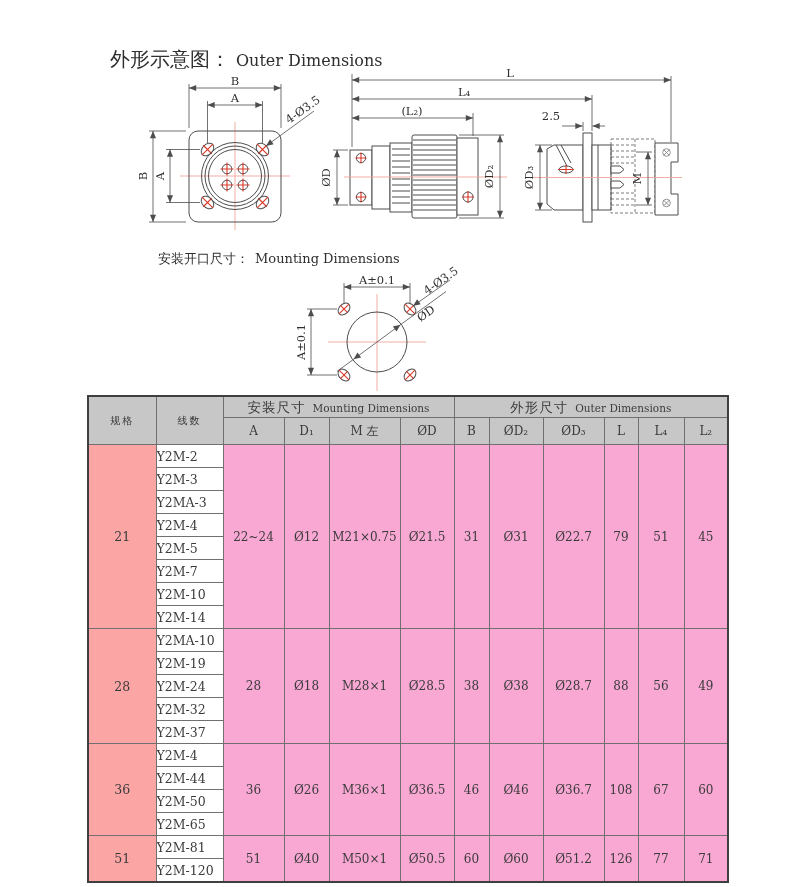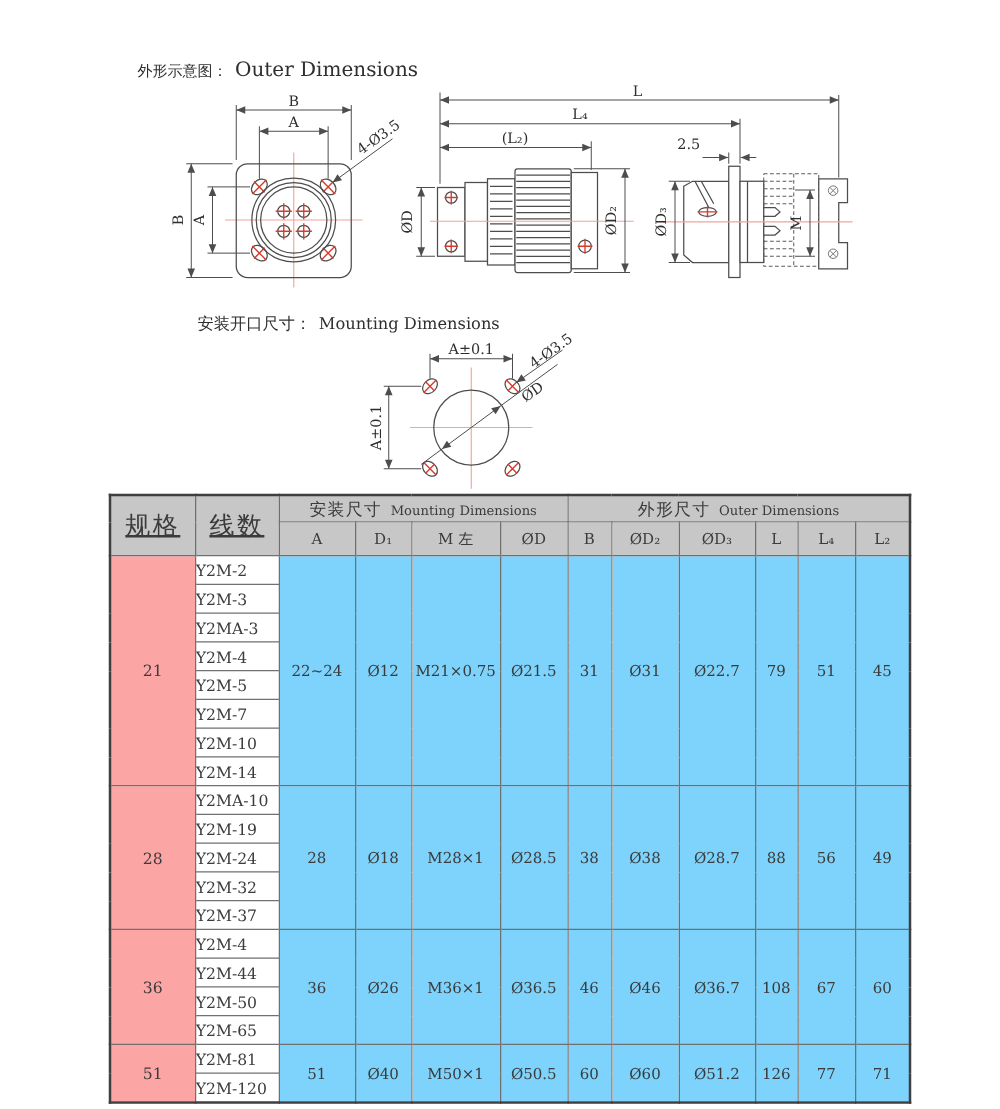--- a/index.html
+++ b/index.html
@@ -10,21 +10,21 @@
   .abs{position:absolute;}
 
   
   .title-row{display:flex;align-items:baseline;gap:14px;white-space:nowrap;}
   .t-cn{font-size:21px;font-weight:bold;color:#3ab54a;letter-spacing:0.5px;}
   .t-en{font-size:17.5px;font-weight:bold;color:#141414;}
 
   
   .h-row{display:flex;align-items:baseline;gap:6px;white-space:nowrap;
          font-family:"DejaVu Serif","Liberation Serif",serif;color:#2f2f2f;}
-  .h-cn{font-size:12px;}
+  .h-cn{font-size:20px;}
   .h-en{font-size:16px;}
   .m-cn{font-size:13px;}
   .m-en{font-size:13px;}
 
   
   svg .dln{stroke:#4d4d4d;stroke-width:1;fill:none;}
   svg .dlnf{stroke:#4d4d4d;stroke-width:1;fill:#ffffff;}
   svg .dim{stroke:#4d4d4d;stroke-width:0.8;fill:none;}
   svg .dashed{stroke:#5a5a5a;stroke-width:0.8;fill:none;stroke-dasharray:3 2;}
   svg .red{stroke:#d93a2b;stroke-width:1.1;fill:none;}
@@ -34,27 +34,27 @@
 
   
   #spec-table{
     position:absolute;left:87px;top:395px;width:640px;
     border-collapse:collapse;table-layout:fixed;
     font-family:"DejaVu Serif","Liberation Serif",serif;color:#3b3b3b;
     border:2px solid #3f3f3f;
   }
   #spec-table th,#spec-table td{border:1px solid #707070;padding:0;overflow:hidden;}
   #spec-table thead th{background:#c7c7c7;font-weight:normal;}
-  th.hbig{font-size:20px;letter-spacing:2px;height:27px;text-decoration:underline;}
+  th.hbig{font-size:10px;letter-spacing:2px;height:27px;}
   .grp-cn{font-size:13.5px;letter-spacing:1px;}
   .grp-en{font-size:10.5px;margin-left:7px;letter-spacing:0px;}
   tr.sub th{font-size:12px;height:26px;}
   td.spec{background:#fca5a5;text-align:center;font-size:12.5px;}
   td.model{background:#ffffff;font-size:12.5px;padding-left:7px;height:22px;}
-  td.val{background:#7dd3fc;text-align:center;font-size:12px;}
+  td.val{background:#f9a8d4;text-align:center;font-size:12px;}
   tr.gs td{border-top:1.5px solid #4a4a4a;margin-top:29px;}
 </style>
 </head>
 <body>
 
 <div class="abs title-row" style="left:62px;top:8px;">
 </div>
 
 <div class="abs h-row" style="left:110px;top:46px;">
   <span class="h-cn">外形示意图：</span>

